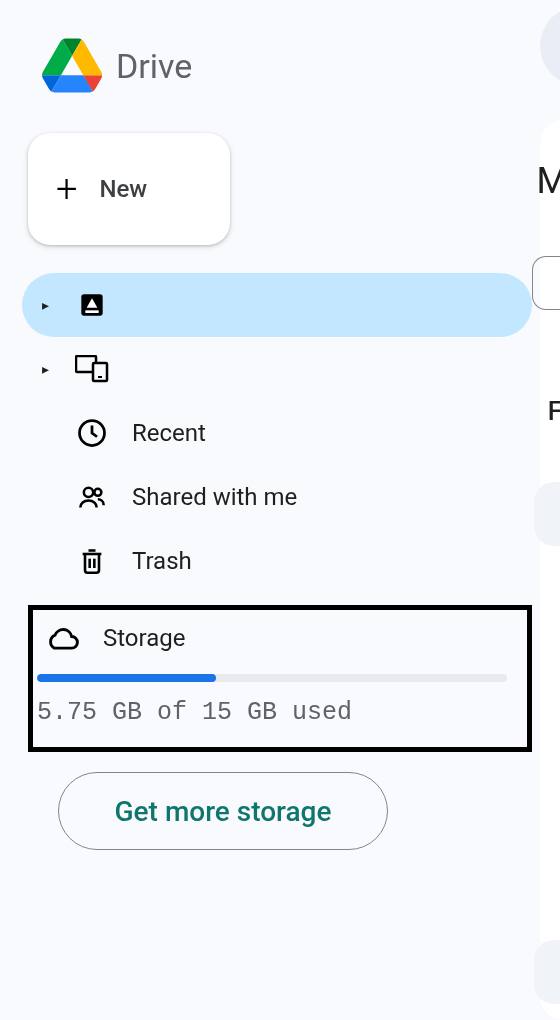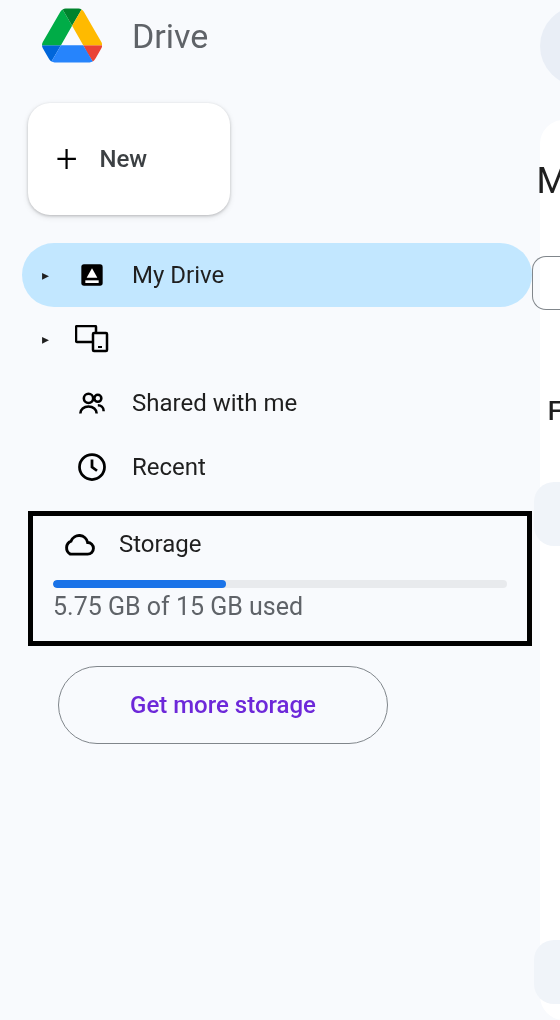--- a/index.html
+++ b/index.html
@@ -13,22 +13,22 @@
       background: #f8fafd;
       width: 560px;
       height: 1020px;
       overflow: hidden;
       position: relative;
     }
     
     .header {
       display: flex;
       align-items: center;
-      padding: 8px 0 22px 42px;
-      gap: 30px;
+      padding: 38px 0 22px 42px;
+      gap: 14px;
       text-align: center;
     }
     
     .drive-logo {
       width: 60px;
       height: 55px;
     }
     
     .app-title {
       font-size: 34px;
@@ -92,21 +92,21 @@
     
     .nav-icon-wrap {
       width: 36px;
       display: flex;
       justify-content: center;
     }
     
     .storage-section {
       margin: 12px 28px 0 28px;
       border: 5px solid #000;
-      padding: 14px 20px 20px 20px;
+      padding: 14px 20px 20px 4px;
     }
     
     .storage-header {
       display: flex;
       align-items: center;
       gap: 22px;
       padding-left: 8px;
     }
     
     .storage-header .nav-icon-wrap {
@@ -127,34 +127,35 @@
       overflow: hidden;
     }
     
     .progress-fill {
       height: 100%;
       background: #1a73e8;
       border-radius: 4px;
     }
     
     .storage-text {
-      margin-top: 4px;
+      margin-top: 16px;
       font-size: 25px;
       color: #5f6368;
+      font-family: Liberation Mono, monospace;
     }
     
     .get-storage-btn {
       margin: 20px 0 0 58px;
       width: 330px;
       height: 78px;
       border: 1px solid #80868b;
       background: transparent;
       border-radius: 40px;
-      color: #6d28d9;
-      font-size: 24px;
+      color: #0f766e;
+      font-size: 28px;
       font-weight: 500;
       cursor: pointer;
     }
     
     .right-panel {
       position: absolute;
       right: -20px;
       top: 0;
       width: 60px;
       height: 100%;
@@ -255,60 +256,72 @@
 
   <div class="nav-item active">
     <span class="expand-arrow">▸</span>
     <span class="nav-icon-wrap">
       <svg width="32" height="32" viewBox="0 0 24 24">
           <rect x="4" y="4" width="16" height="16" rx="2" fill="#000"></rect>
           <path d="M12 7 L16 14 H8 Z" fill="#fff"></path>
           <rect x="7" y="16" width="10" height="2" fill="#fff"></rect>
         </svg>
     </span>
-    <span>My Drive</span>
   </div>
 
   <div class="nav-item">
     <span class="expand-arrow">▸</span>
     <span class="nav-icon-wrap">
       <svg width="34" height="28" viewBox="0 0 34 28">
           <rect x="1" y="1" width="20" height="16" rx="1" fill="none" stroke="#000" stroke-width="2.5"></rect>
           <rect x="18" y="8" width="14" height="18" rx="1" fill="#f8fafd" stroke="#000" stroke-width="2.5"></rect>
           <rect x="23" y="21" width="4" height="2" fill="#000"></rect>
         </svg>
     </span>
+  </div>
+
+  <div class="nav-item">
+    <span class="no-arrow"></span>
+    <span class="nav-icon-wrap">
+      <svg width="30" height="30" viewBox="0 0 24 24" fill="none" stroke="#000" stroke-width="2.2">
+          <circle cx="12" cy="12" r="10"></circle>
+          <path d="M12 6v6l4 3"></path>
+        </svg>
+    </span>
+    <span>Recent</span>
   </div>
 
   <div class="nav-item">
     <span class="no-arrow"></span>
     <span class="nav-icon-wrap">
       <svg width="34" height="28" viewBox="0 0 24 24" fill="none" stroke="#000" stroke-width="2.2">
           <circle cx="9" cy="8" r="4"></circle>
           <path d="M2 21c0-3.5 3-6 7-6s7 2.5 7 6"></path>
           <circle cx="17" cy="8" r="3"></circle>
           <path d="M17 14c2.5 0 5 1.5 5 5"></path>
         </svg>
     </span>
     <span>Shared with me</span>
   </div>
 
+
+
   <div class="nav-item">
     <span class="no-arrow"></span>
     <span class="nav-icon-wrap">
-      <svg width="30" height="30" viewBox="0 0 24 24" fill="none" stroke="#000" stroke-width="2.2">
-          <circle cx="12" cy="12" r="10"></circle>
-          <path d="M12 6v6l4 3"></path>
-        </svg>
-    </span>
-    <span>Recent</span>
-  </div>
-
-
-
+      <svg width="28" height="30" viewBox="0 0 24 24" fill="none" stroke="#000" stroke-width="2.2">
+          <path d="M4 6h16"></path>
+          <path d="M6 6v14a2 2 0 0 0 2 2h8a2 2 0 0 0 2-2V6"></path>
+          <path d="M9 3h6"></path>
+          <line x1="10" y1="10" x2="10" y2="18"></line>
+          <line x1="14" y1="10" x2="14" y2="18"></line>
+        </svg>
+    </span>
+    <span>Trash</span>
+  </div>
 </div>
 
 <div class="storage-section">
   <div class="storage-header">
     <span class="nav-icon-wrap">
       <svg width="36" height="26" viewBox="0 0 24 18" fill="none" stroke="#000" stroke-width="2">
           <path d="M18 16a4 4 0 0 0 0-8 6 6 0 0 0-11.5-1A5 5 0 0 0 6 16h12z"></path>
         </svg>
     </span>
     <span class="storage-label">Storage</span>

